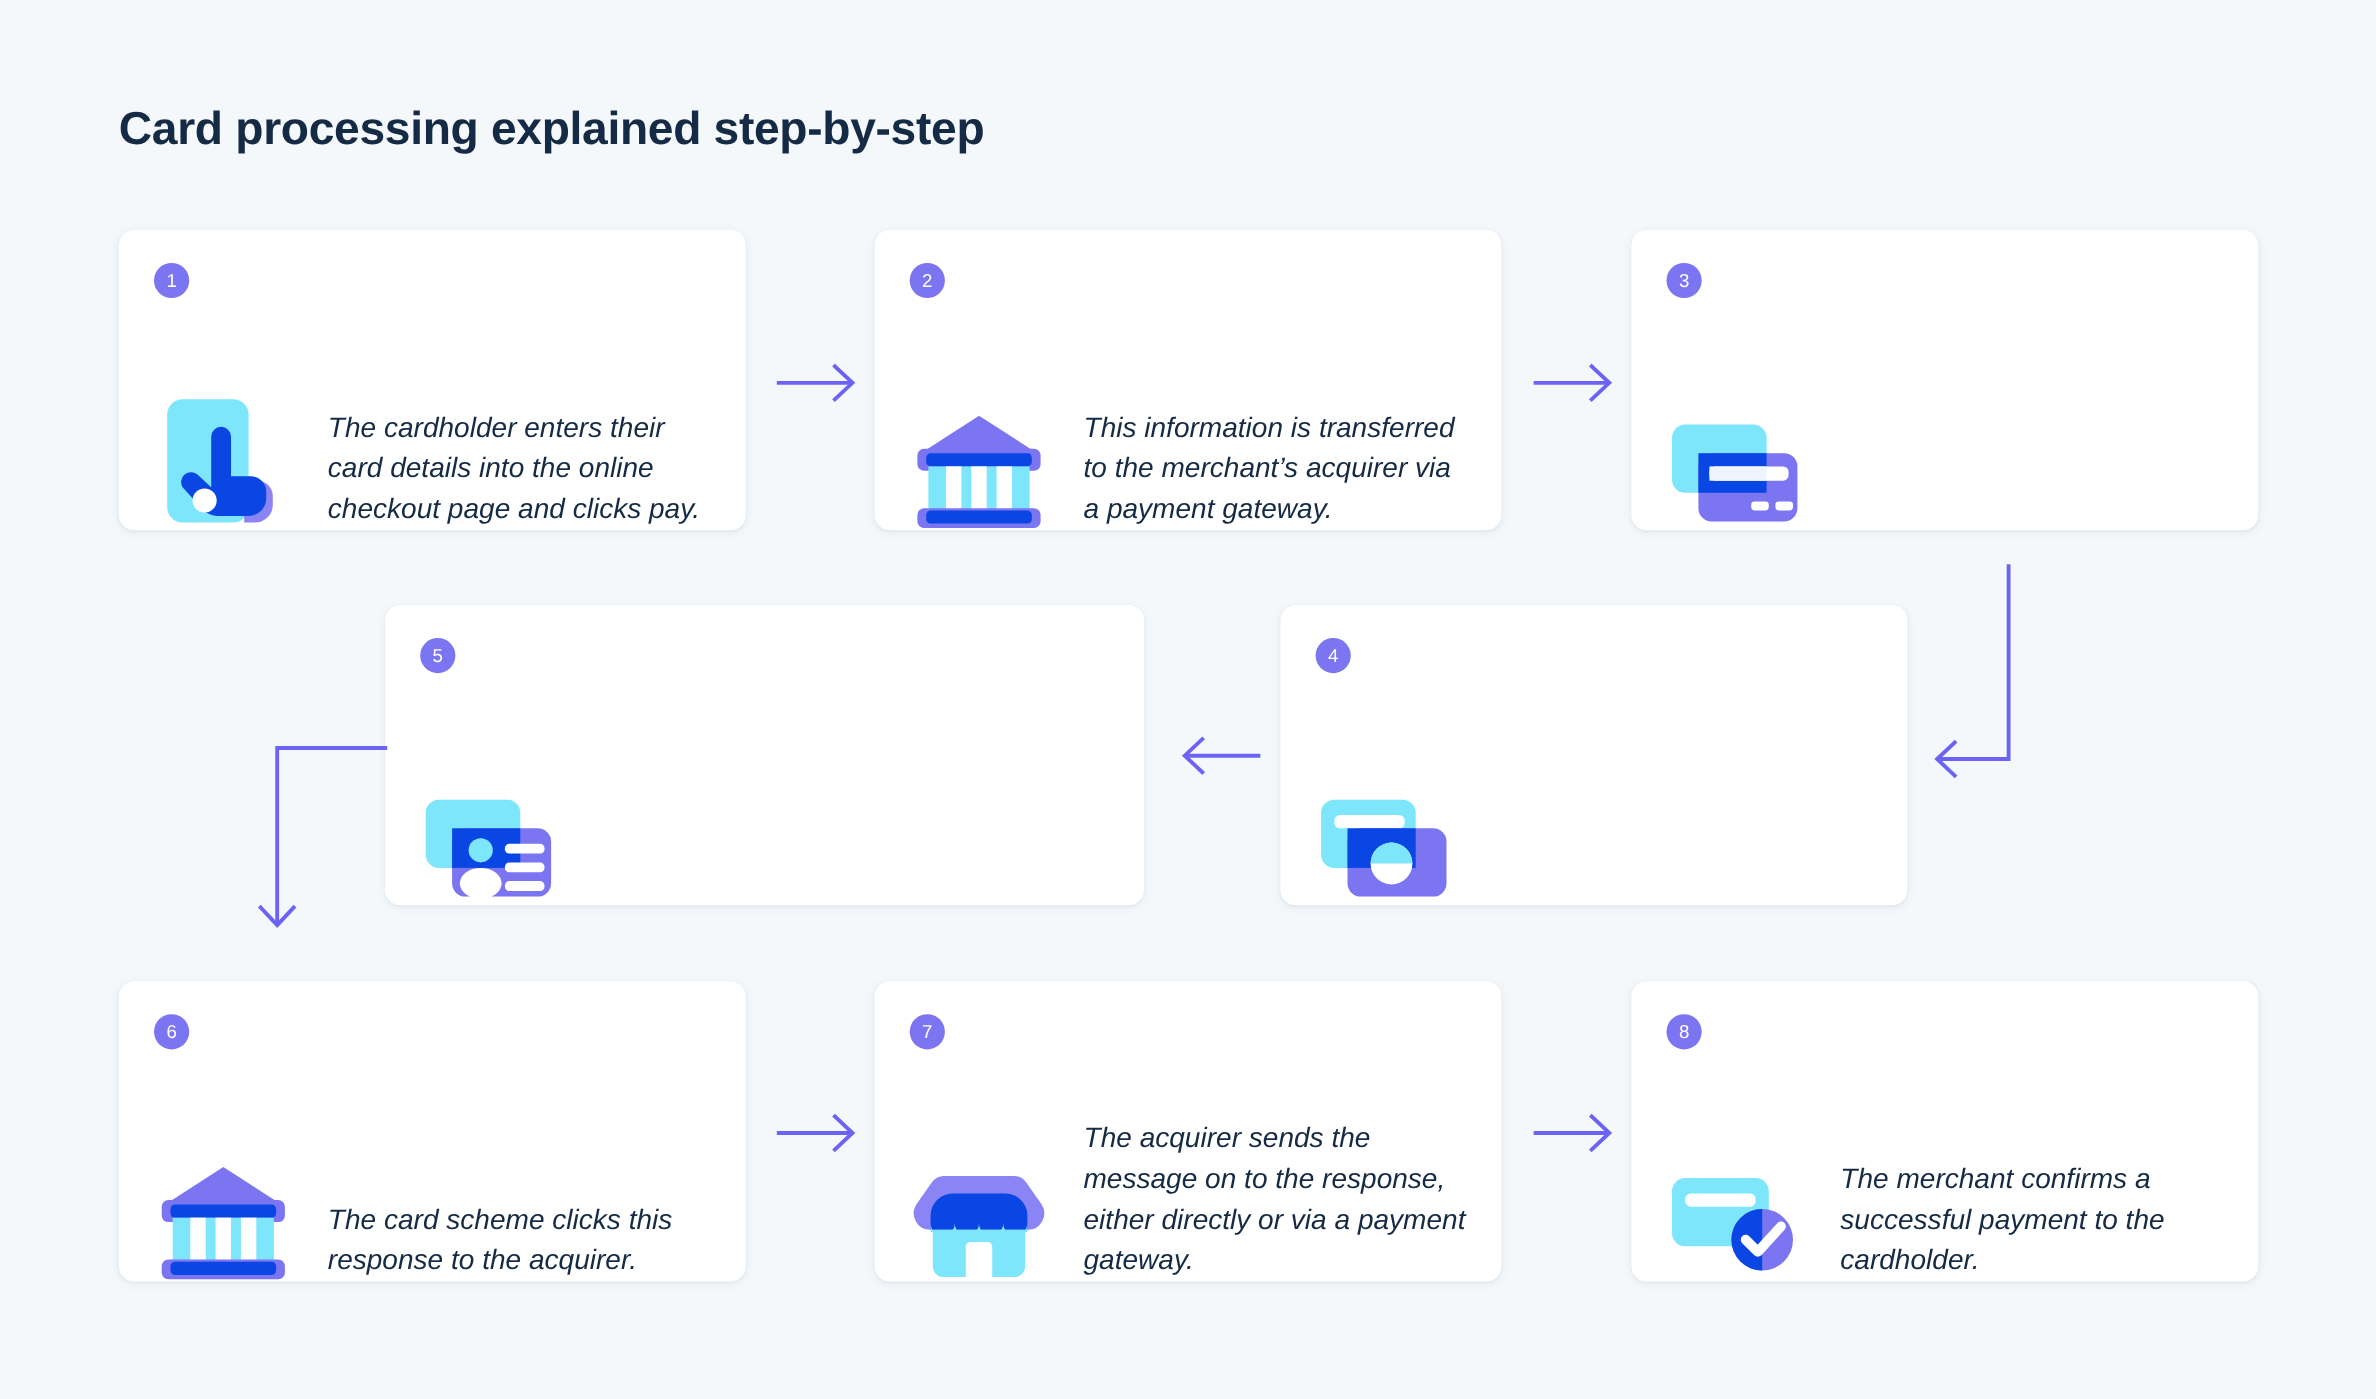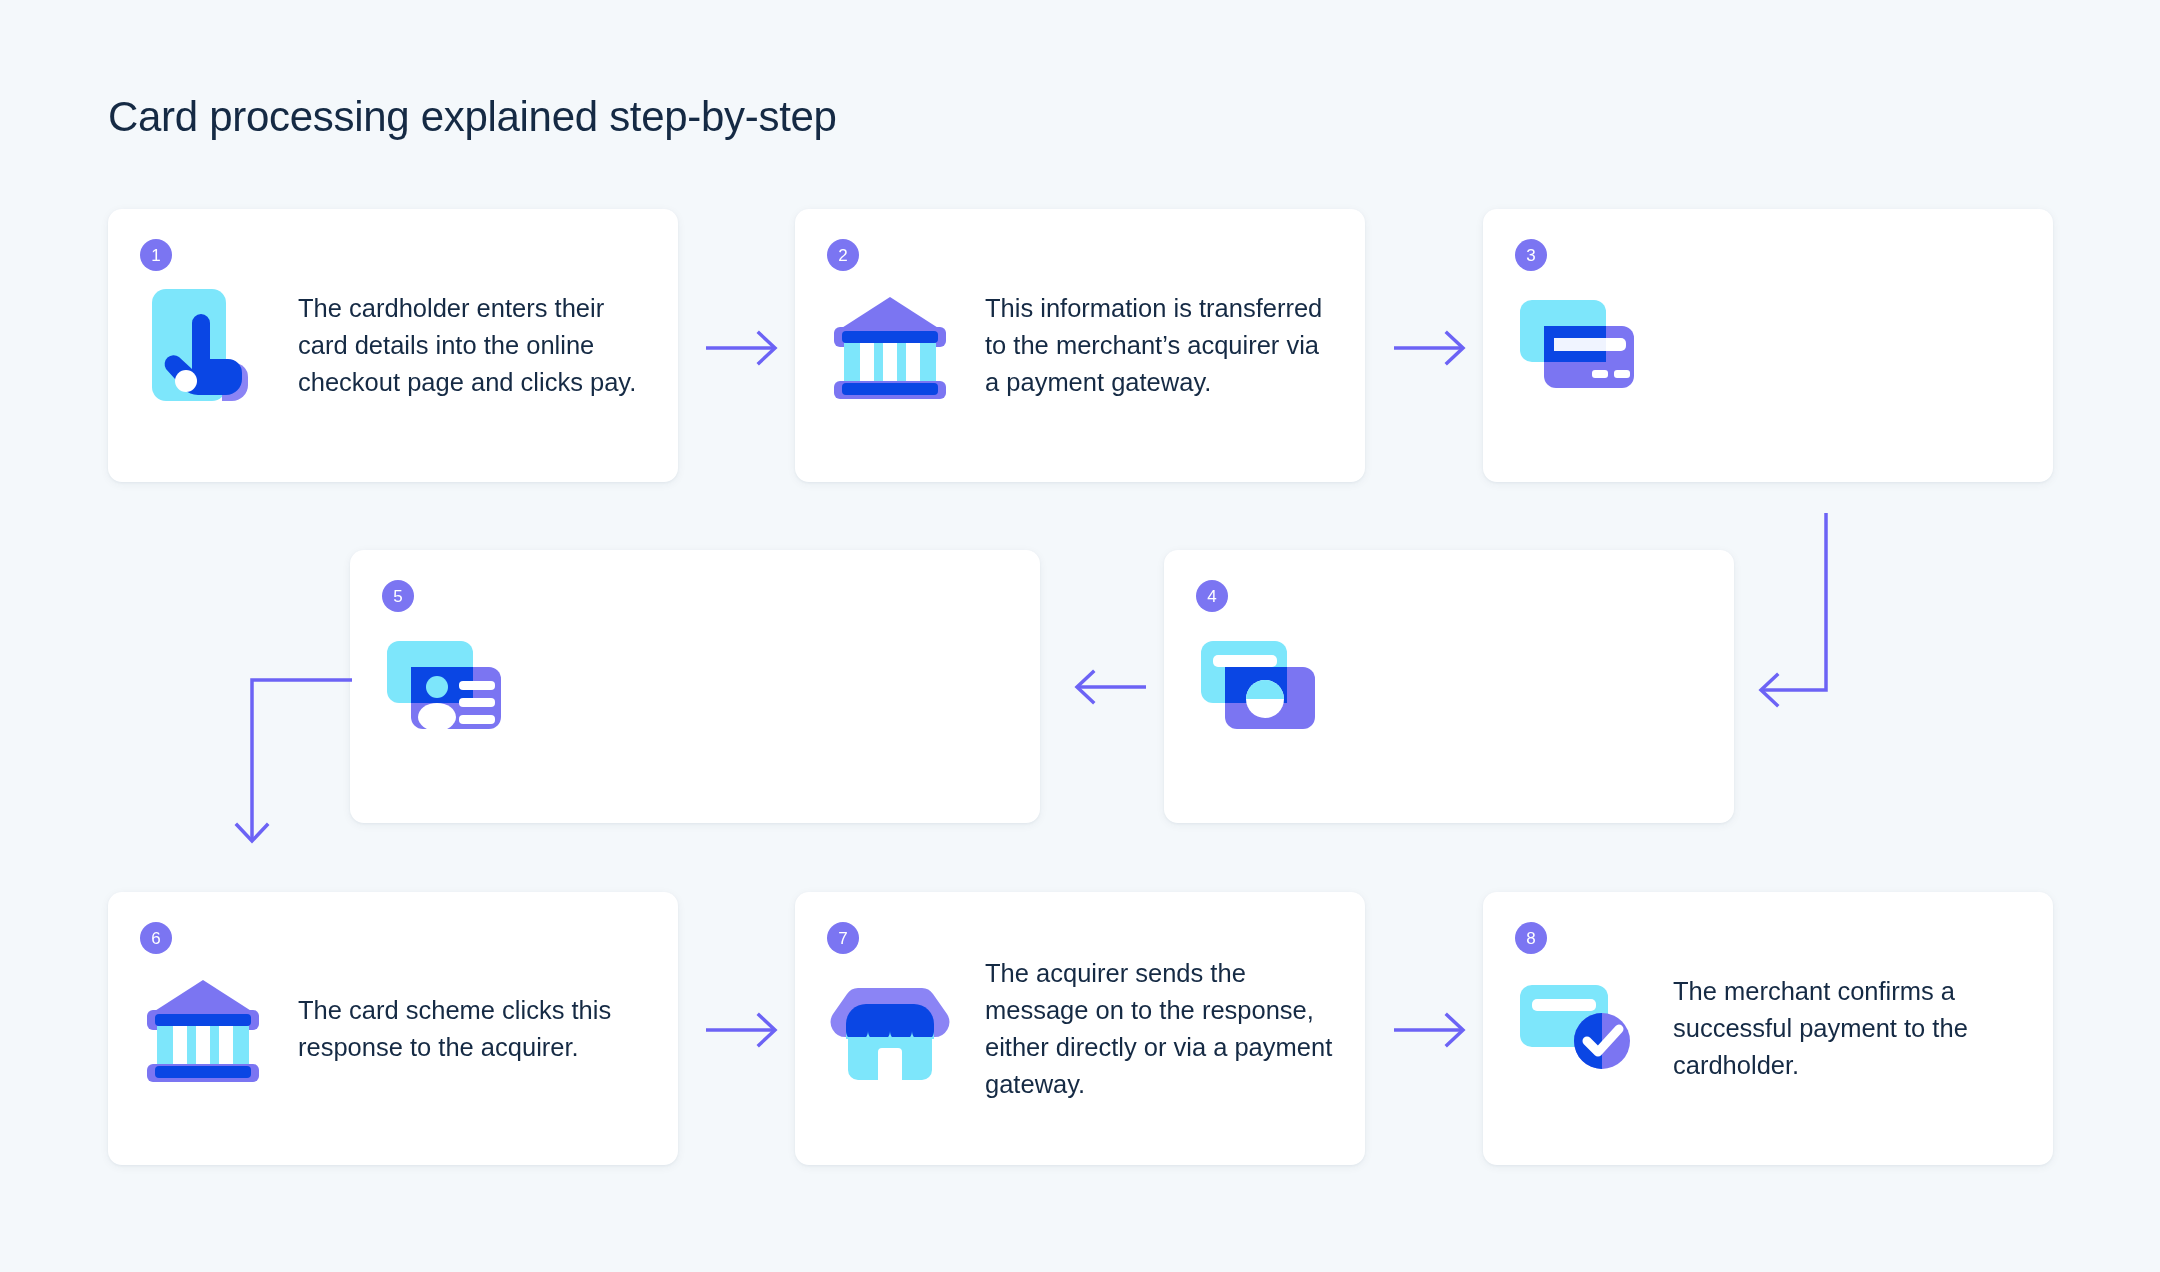--- a/index.html
+++ b/index.html
@@ -7,21 +7,21 @@
     width:2160px;height:1272px;
     background:#f4f8fb;
     font-family:"Liberation Sans","DejaVu Sans",sans-serif;
     overflow:hidden;
     position:relative;
   }
   .page-title{
     position:absolute;
     left:108px; top:93px;
     font-size:42px;
-    font-weight:normal;
+    font-weight:bold;
     color:#152a44;
     letter-spacing:-0.3px;
     white-space:nowrap;
   }
   .card{
     position:absolute;
     background:#ffffff;
     border-radius:14px;
     box-shadow:0 2px 10px rgba(26,47,80,0.055), 0 1px 3px rgba(26,47,80,0.05);
     box-sizing:border-box;
@@ -34,21 +34,22 @@
     background:#7b75f2;
     color:#ffffff;
     font-size:17px;
     display:flex;align-items:center;justify-content:center;
     line-height:1;
   }
   .card-body{
     position:absolute;
     left:0;right:0;top:0;bottom:0;
     display:flex;
-    align-items:center;
+    align-items:flex-end;
+    font-style:italic;
   }
   .icon-wrap{
     width:190px;
     flex:0 0 190px;
     display:flex;align-items:center;justify-content:center;
   }
   .card-text{
     font-size:25.5px;
     line-height:37px;
     color:#152a44;

